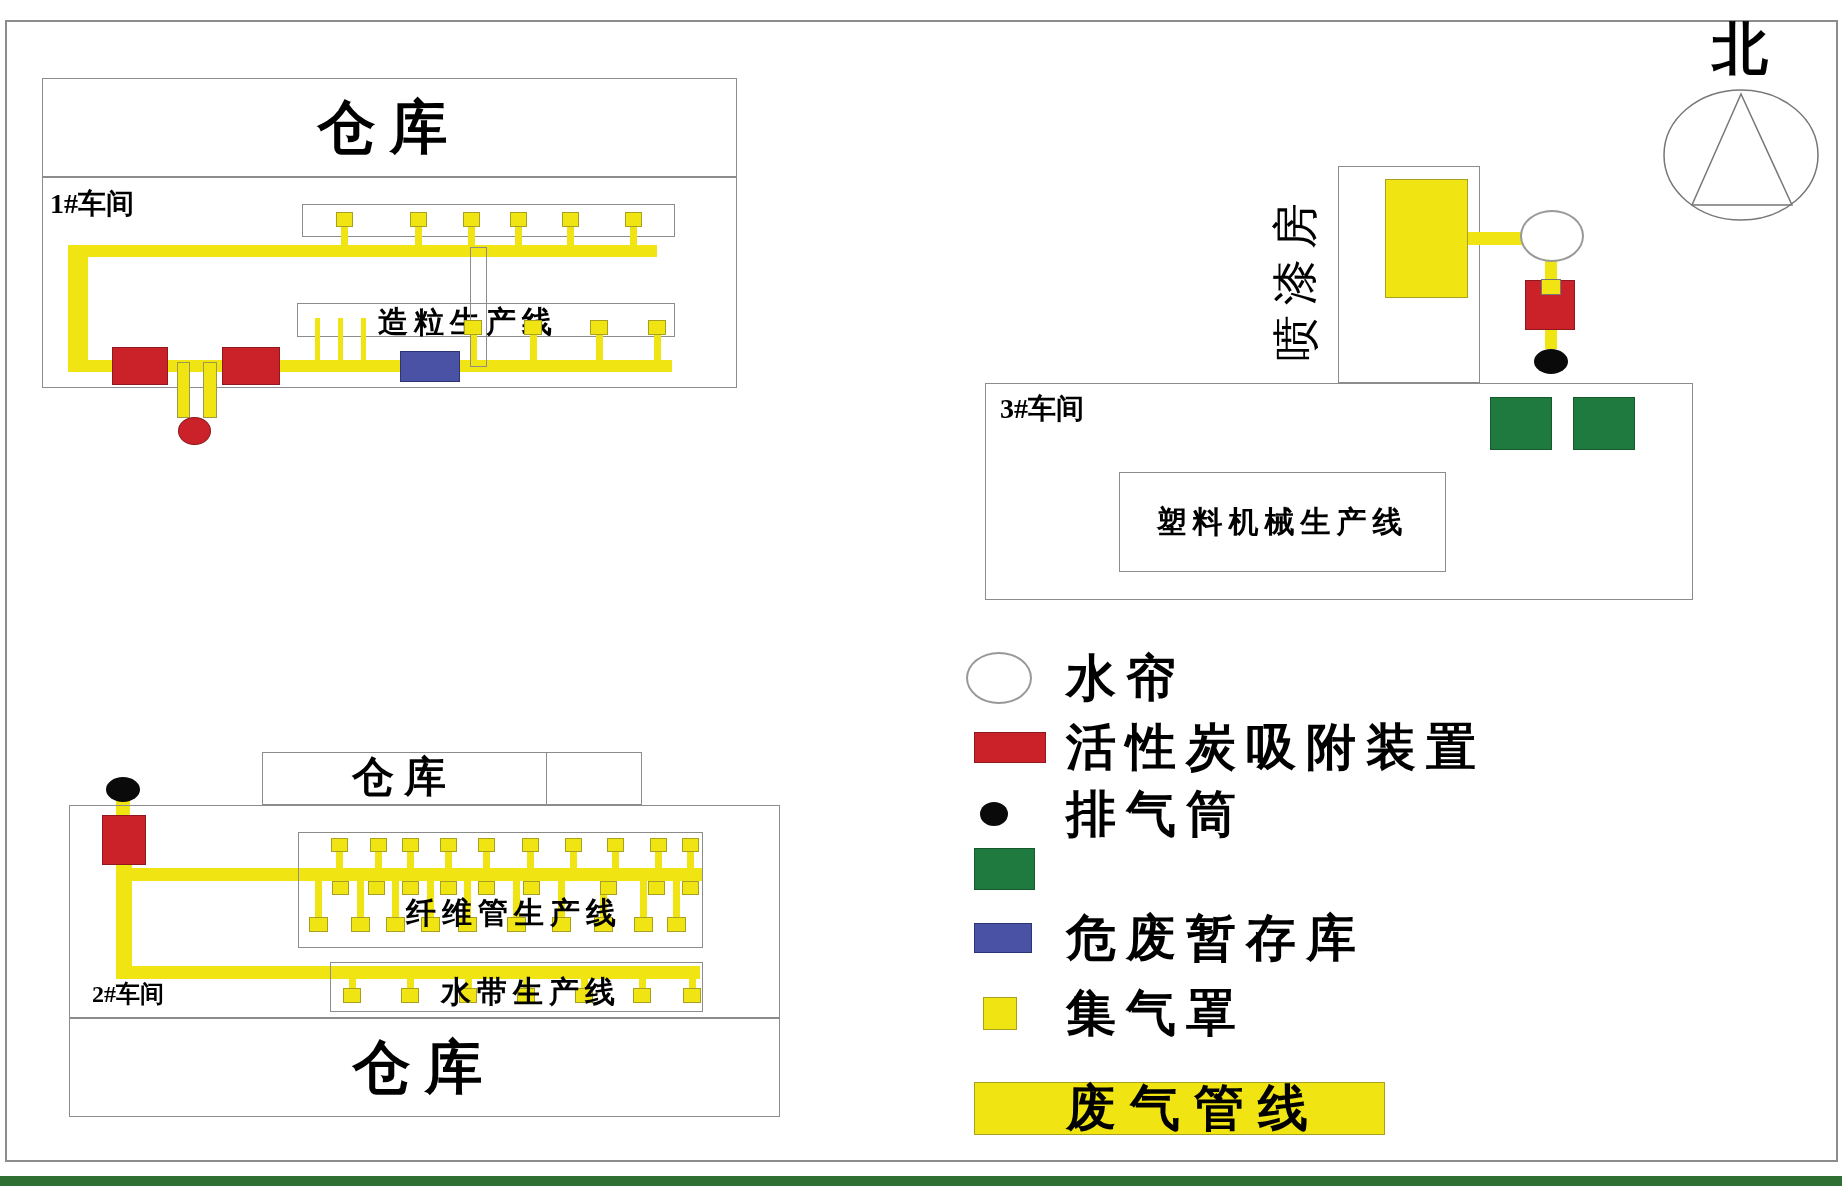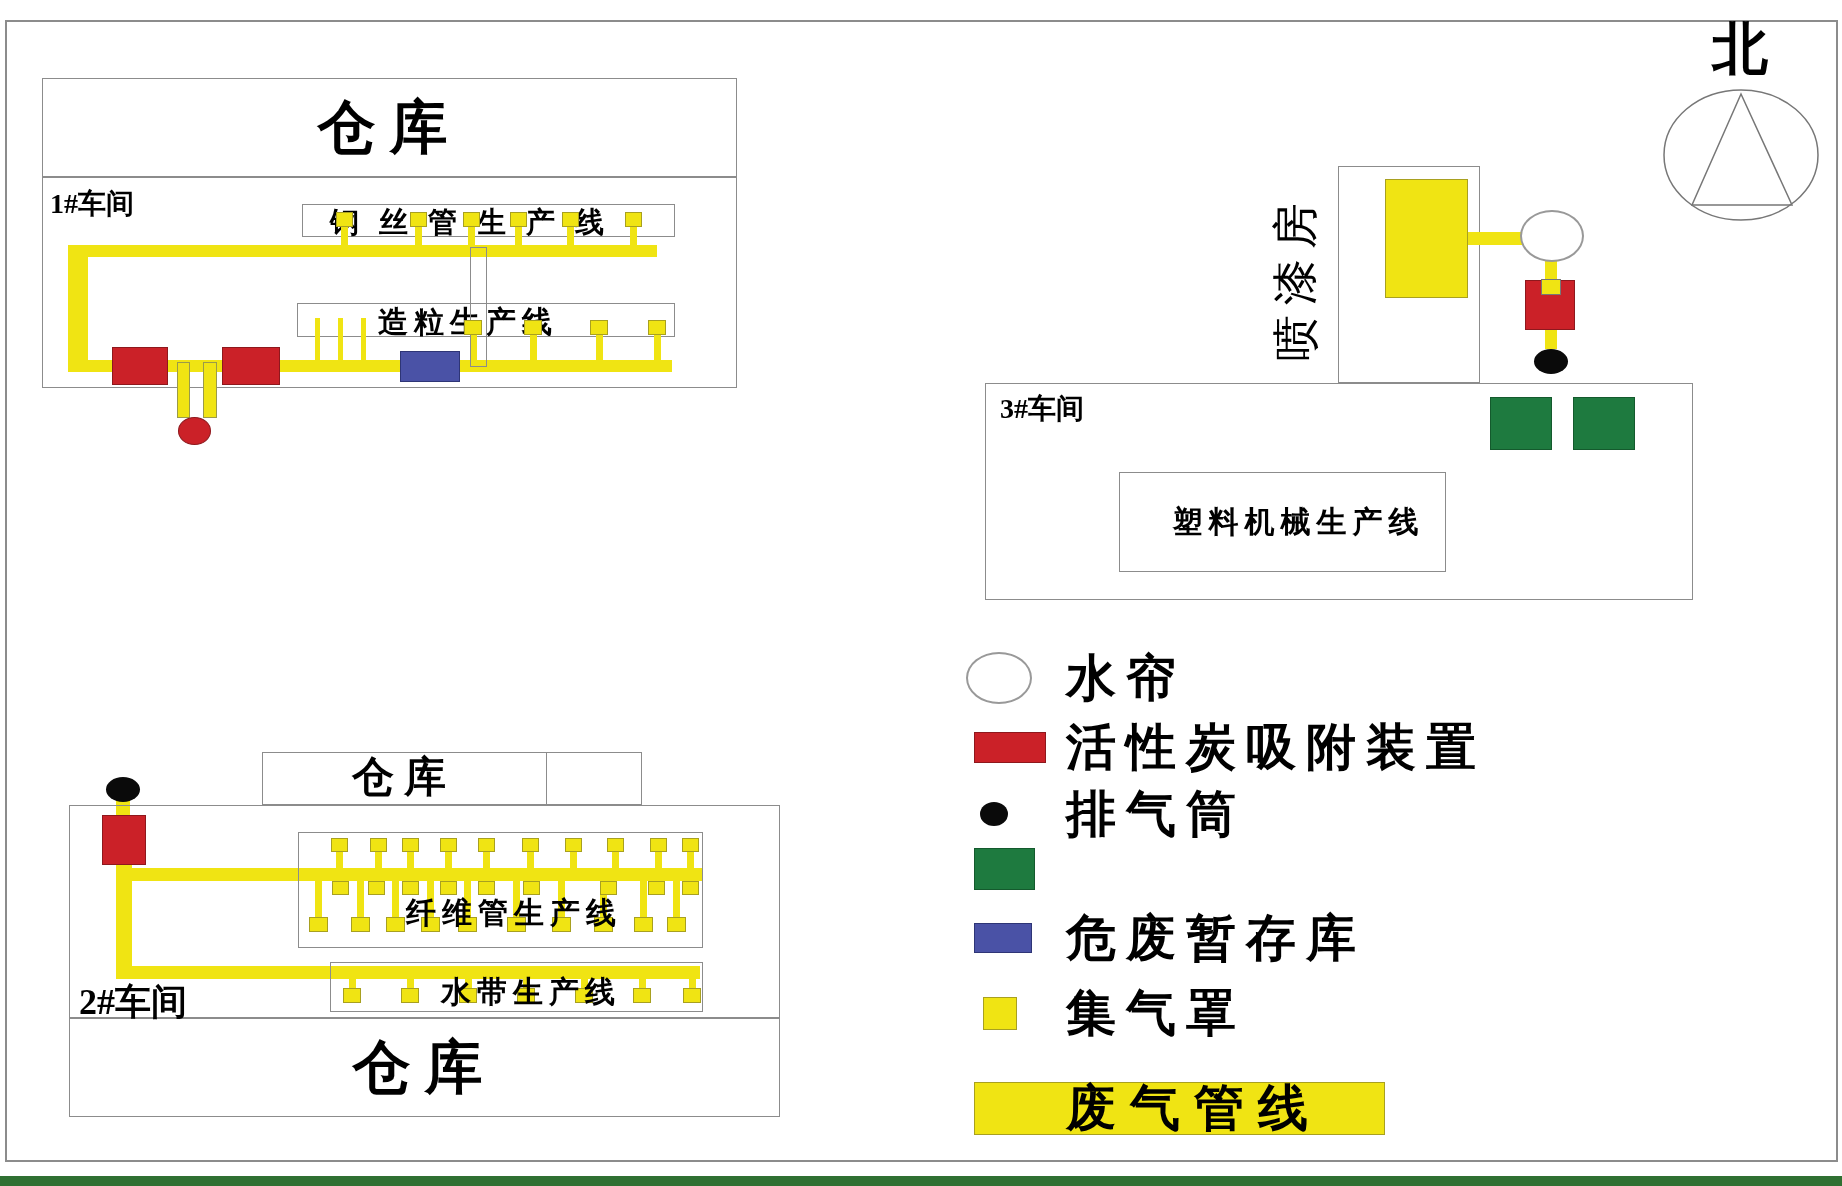--- a/index.html
+++ b/index.html
@@ -32,21 +32,20 @@
 
   <div class="abs" style="left:0;top:1176px;width:1842px;height:10px;background:#2f7032;"></div>
 
   <div class="thinbox" style="left:42px;top:78px;width:695px;height:99px;"></div>
   <div class="label ctr" style="left:42px;top:78px;width:695px;height:99px;font-size:58px;letter-spacing:14px;">仓库</div>
 
   <div class="thinbox" style="left:42px;top:177px;width:695px;height:211px;"></div>
   <div class="label" style="left:50px;top:185px;font-size:28px;">1#车间</div>
 
   <div class="thinbox" style="left:302px;top:204px;width:373px;height:33px;background:transparent;z-index:3;"></div>
-  <div class="label" style="left:330px;top:203px;font-size:29px;letter-spacing:20px;z-index:4;">钢丝管生产线</div>
 
   <div class="pipe" style="left:68px;top:245px;width:20px;height:127px;"></div>
   <div class="pipe" style="left:68px;top:245px;width:589px;height:12px;"></div>
   <div class="pipe" style="left:68px;top:360px;width:604px;height:12px;"></div>
   <div class="outline-only" style="left:470px;top:247px;width:17px;height:120px;"></div>
 
   <div class="thinbox" style="left:297px;top:303px;width:378px;height:34px;background:transparent;z-index:3;"></div>
   <div class="label" style="left:378px;top:302px;font-size:30px;letter-spacing:6px;z-index:4;">造粒生产线</div>
 
   <div class="abs" style="left:0;top:0;">
@@ -106,21 +105,21 @@
   <div class="red" style="left:1525px;top:280px;width:50px;height:50px;"></div>
   <div class="abs" style="left:1541px;top:279px;width:20px;height:16px;background:#f0e413;border:1px solid #777;box-sizing:border-box;z-index:7;"></div>
   <div class="pipe" style="left:1545px;top:330px;width:12px;height:19px;"></div>
   <div class="blackdot" style="left:1534px;top:349px;width:34px;height:25px;"></div>
 
   <div class="thinbox" style="left:985px;top:383px;width:708px;height:217px;background:transparent;"></div>
   <div class="label" style="left:1000px;top:390px;font-size:28px;">3#车间</div>
   <div class="green" style="left:1490px;top:397px;width:62px;height:53px;"></div>
   <div class="green" style="left:1573px;top:397px;width:62px;height:53px;"></div>
   <div class="thinbox" style="left:1119px;top:472px;width:327px;height:100px;"></div>
-  <div class="label ctr" style="left:1119px;top:472px;width:327px;height:100px;font-size:30px;letter-spacing:6px;margin-left:16px;">塑料机械生产线</div>
+  <div class="label ctr" style="left:1119px;top:472px;width:327px;height:100px;font-size:30px;letter-spacing:6px;">塑料机械生产线</div>
 
 
   <div class="thinbox" style="left:262px;top:752px;width:380px;height:53px;"></div>
   <div class="vline" style="left:546px;top:753px;width:1px;height:52px;"></div>
   <div class="label ctr" style="left:262px;top:750px;width:284px;height:53px;font-size:42px;letter-spacing:10px;">仓库</div>
 
   <div class="blackdot" style="left:106px;top:777px;width:34px;height:25px;"></div>
   <div class="pipe" style="left:116px;top:800px;width:14px;height:16px;"></div>
   <div class="thinbox" style="left:69px;top:805px;width:711px;height:213px;background:transparent;"></div>
   <div class="red" style="left:102px;top:815px;width:44px;height:50px;"></div>
@@ -199,21 +198,21 @@
       <div class="stem" style="left: 522.5px; top: 977px; width: 7px; height: 13px;"></div>
       <div class="hood" style="left: 517px; top: 988px; width: 18px; height: 15px;"></div>
       <div class="stem" style="left: 580.5px; top: 977px; width: 7px; height: 13px;"></div>
       <div class="hood" style="left: 575px; top: 988px; width: 18px; height: 15px;"></div>
       <div class="stem" style="left: 638.5px; top: 977px; width: 7px; height: 13px;"></div>
       <div class="hood" style="left: 633px; top: 988px; width: 18px; height: 15px;"></div>
       <div class="stem" style="left: 688.5px; top: 977px; width: 7px; height: 13px;"></div>
       <div class="hood" style="left: 683px; top: 988px; width: 18px; height: 15px;"></div>
     </div>
 
-  <div class="label" style="left:79px;top:978px;font-size:36px;z-index:6;">2#车间</div>
+  <div class="label" style="left:92px;top:978px;font-size:24px;z-index:6;">2#车间</div>
 
   <div class="thinbox" style="left:69px;top:1018px;width:711px;height:99px;"></div>
   <div class="label ctr" style="left:69px;top:1018px;width:711px;height:99px;font-size:58px;letter-spacing:14px;">仓库</div>
 
   <div class="whitecircle" style="left:966px;top:652px;width:66px;height:52px;"></div>
   <div class="label" style="left:1066px;top:650px;height:56px;line-height:56px;font-size:50px;letter-spacing:10px;">水帘</div>
 
   <div class="red" style="left:974px;top:732px;width:72px;height:31px;"></div>
   <div class="label" style="left:1066px;top:719px;height:56px;line-height:56px;font-size:50px;letter-spacing:10px;">活性炭吸附装置</div>
 

